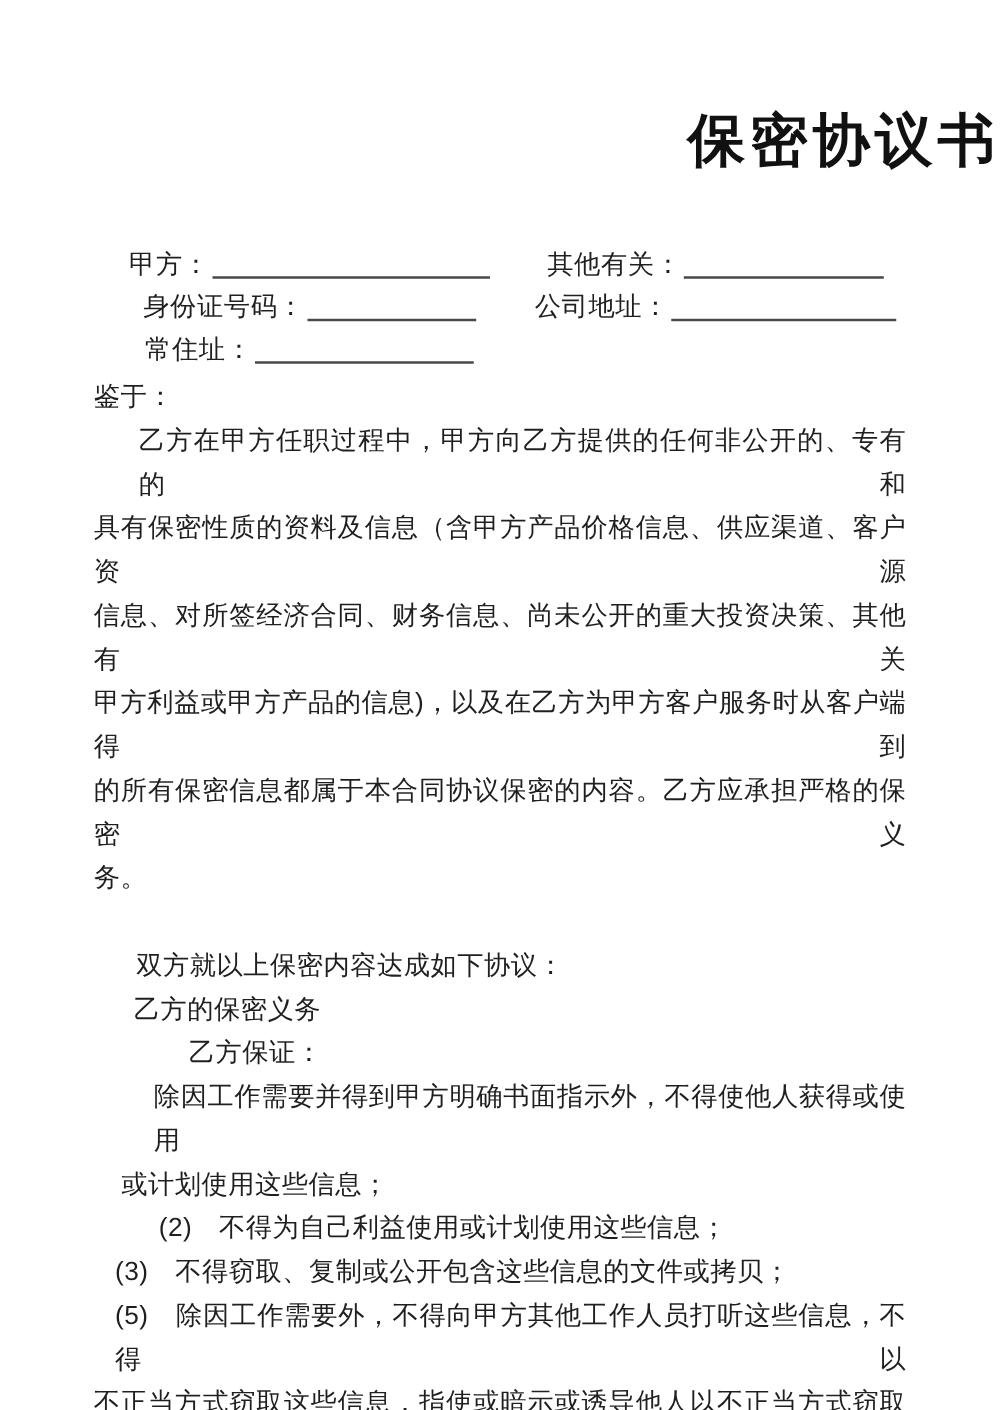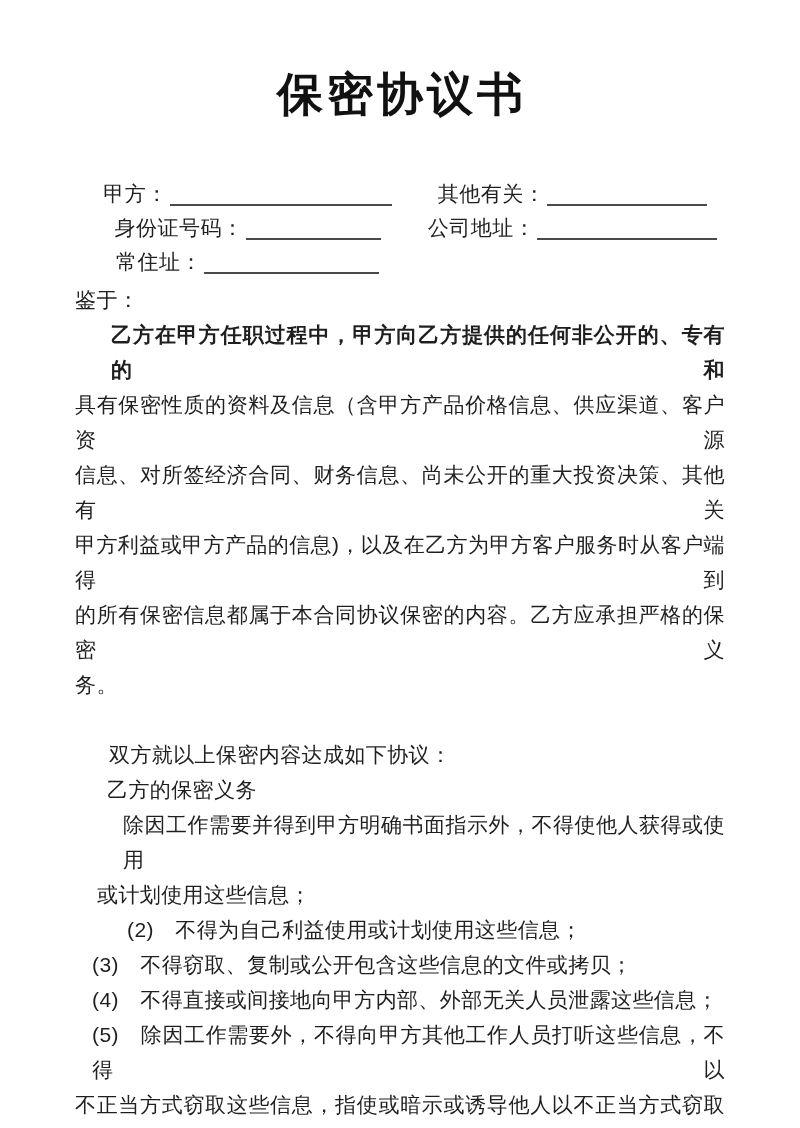--- a/index.html
+++ b/index.html
@@ -6,22 +6,22 @@
   .page{
     position:relative;
     width:800px;height:1128px;
     background:#ffffff;
     overflow:hidden;
     font-family:"Liberation Sans","DejaVu Sans",sans-serif;
     color:#1f1f1f;
     box-sizing:border-box;
   }
   .title{
-    padding-top:66px;
-    text-align:center;
+    padding-top:84px;
+    text-align:right;
     font-size:46px;
     line-height:56px;
     font-weight:bold;
     letter-spacing:4px;
     text-indent:4px;
     color:#111;
   }
   .fields{
     margin:55px 75px 0 75px;
     display:grid;
@@ -80,31 +80,31 @@
     <div class="field">
       <span class="flabel">公司地址：</span><span class="u u4"></span>
     </div>
     <div class="field">
       <span class="flabel">常住址：</span><span class="u u5"></span>
     </div>
   </div>
 
   <div class="body">
       <div class="line" style="padding-left: 0px;">鉴于：</div>
-      <div class="line just" style="padding-left: 36px; font-weight: bold;">乙方在甲方任职过程中，甲方向乙方提供的任何非公开的、专有的和</div>
+      <div class="line just" style="padding-left: 36px;">乙方在甲方任职过程中，甲方向乙方提供的任何非公开的、专有的和</div>
       <div class="line just" style="padding-left: 0px;">具有保密性质的资料及信息（含甲方产品价格信息、供应渠道、客户资源</div>
       <div class="line just" style="padding-left: 0px;">信息、对所签经济合同、财务信息、尚未公开的重大投资决策、其他有关</div>
       <div class="line just" style="padding-left: 0px;">甲方利益或甲方产品的信息)，以及在乙方为甲方客户服务时从客户端得到</div>
       <div class="line just" style="padding-left: 0px;">的所有保密信息都属于本合同协议保密的内容。乙方应承担严格的保密义</div>
       <div class="line" style="padding-left: 0px;">务。</div>
       <div class="line gap"></div>
       <div class="line" style="padding-left: 34px;">双方就以上保密内容达成如下协议：</div>
       <div class="line" style="padding-left: 0px; margin-left: 32px;">乙方的保密义务</div>
+      <div class="line" style="padding-left: 76px;">乙方保证：</div>
       <div class="line just" style="padding-left: 48px;">除因工作需要并得到甲方明确书面指示外，不得使他人获得或使用</div>
       <div class="line" style="padding-left: 22px;">或计划使用这些信息；</div>
       <div class="line" style="padding-left: 52px;">(2)　不得为自己利益使用或计划使用这些信息；</div>
       <div class="line" style="padding-left: 17px;">(3)　不得窃取、复制或公开包含这些信息的文件或拷贝；</div>
-      <div class="line" style="padding-left: 17px;">(4)　不得直接或间接地向甲方内部、外部无关人员泄露这些信息；</div>
       <div class="line just" style="padding-left: 17px;">(5)　除因工作需要外，不得向甲方其他工作人员打听这些信息，不得以</div>
       <div class="line just" style="padding-left: 0px;">不正当方式窃取这些信息，指使或暗示或诱导他人以不正当方式窃取这些</div>
     </div>
 
 </div>
 
 </body></html>

